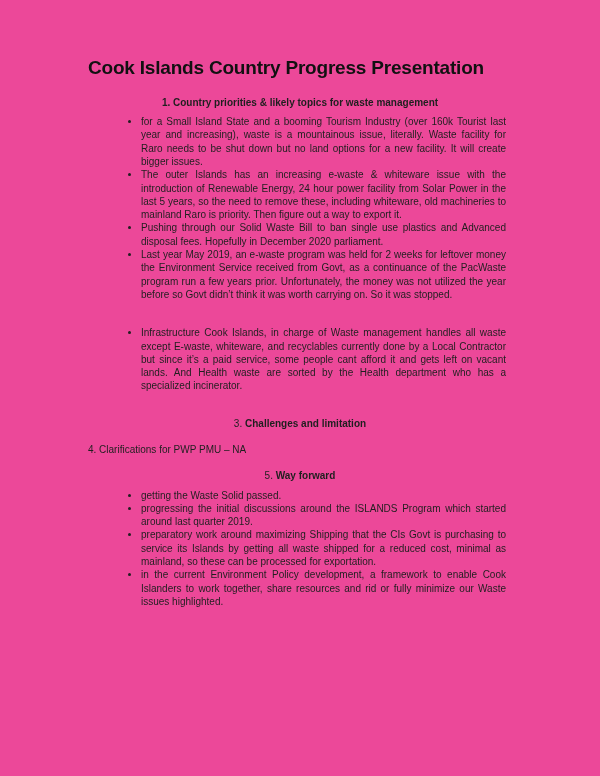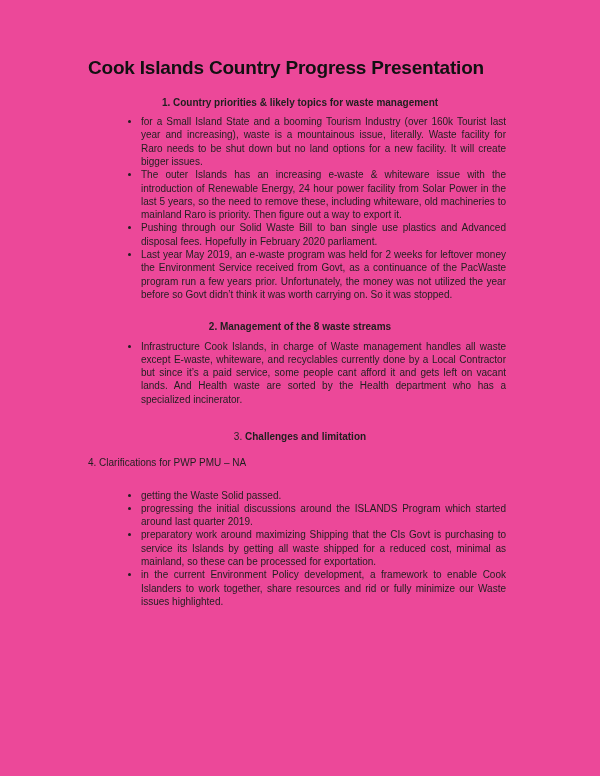--- a/index.html
+++ b/index.html
@@ -59,41 +59,41 @@
 <body>
 
 <div class="page">
 
   <h1 class="doc-title">Cook Islands Country Progress Presentation</h1>
 
   <p class="sec-heading"><span class="bold">1.</span> <span class="bold">Country priorities &amp; likely topics for waste management</span></p>
   <ul class="bullets">
     <li>for a Small Island State and a booming Tourism Industry (over 160k Tourist last year and increasing), waste is a mountainous issue, literally. Waste facility for Raro needs to be shut down but no land options for a new facility. It will create bigger issues.</li>
     <li>The outer Islands has an increasing e-waste &amp; whiteware issue with the introduction of Renewable Energy, 24 hour power facility from Solar Power in the last 5 years, so the need to remove these, including whiteware, old machineries to mainland Raro is priority. Then figure out a way to export it.</li>
-    <li>Pushing through our Solid Waste Bill to ban single use plastics and Advanced disposal fees. Hopefully in February 2020 parliament.</li>
+    <li>Pushing through our Solid Waste Bill to ban single use plastics and Advanced disposal fees. Hopefully in December 2020 parliament.</li>
     <li>Last year May 2019, an e-waste program was held for 2 weeks for leftover money the Environment Service received from Govt, as a continuance of the PacWaste program run a few years prior. Unfortunately, the money was not utilized the year before so Govt didn’t think it was worth carrying on. So it was stopped.</li>
   </ul>
 
   <div class="gap-1"></div>
 
-  <p class="sec-heading"><span class="bold">2.</span> <span class="bold">Management of the 8 waste streams</span></p>
   <ul class="bullets">
     <li>Infrastructure Cook Islands, in charge of Waste management handles all waste except E-waste, whiteware, and recyclables currently done by a Local Contractor but since it’s a paid service, some people cant afford it and gets left on vacant lands. And Health waste are sorted by the Health department who has a specialized incinerator.</li>
   </ul>
 
   <div class="gap-3"></div>
 
   <p class="sec-heading"><span class="plain">3.</span> <span class="bold">Challenges and limitation</span></p>
 
   <div class="gap-4"></div>
 
   <p class="body-text">4. Clarifications for PWP PMU – NA</p>
 
   <div class="gap-5"></div>
 
+  <p class="sec-heading"><span class="plain">5.</span> <span class="bold">Way forward</span></p>
   <ul class="bullets">
     <li>getting the Waste Solid passed.</li>
     <li>progressing the initial discussions around the ISLANDS Program which started around last quarter 2019.</li>
     <li>preparatory work around maximizing Shipping that the CIs Govt is purchasing to service its Islands by getting all waste shipped for a reduced cost, minimal as mainland, so these can be processed for exportation.</li>
     <li>in the current Environment Policy development, a framework to enable Cook Islanders to work together, share resources and rid or fully minimize our Waste issues highlighted.</li>
   </ul>
 
 </div>
 
 </body></html>

